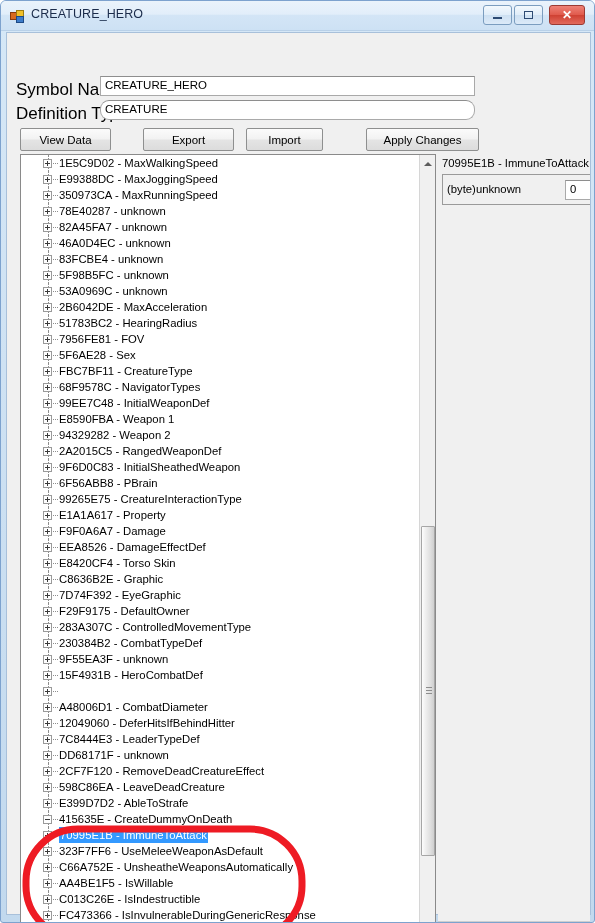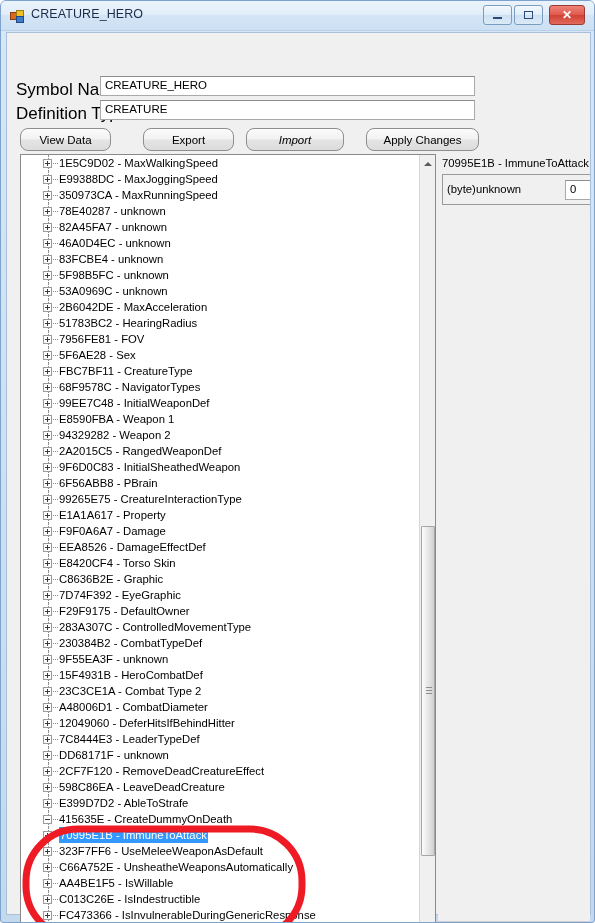--- a/index.html
+++ b/index.html
@@ -92,39 +92,39 @@
     border: 1px solid #a9a9a9;
     border-top-color: #8e8e8e;
     font-size: 11.5px;
     color: #000;
     padding: 2px 0 0 4px;
     font-family: "Liberation Sans", sans-serif;
     overflow: hidden;
     white-space: nowrap;
   }
   #tb-symbol { left: 93px; top: 43px; width: 375px; }
-  #tb-deftype { left: 93px; top: 67px; width: 375px; }
+  #tb-deftype { left: 93px; top: 67px; width: 375px; border-radius: 9px; }
 
   
   .btn {
     position: absolute;
     top: 95px;
     height: 23px;
     background: linear-gradient(to bottom,#fbfbfb 0%, #f2f2f2 48%, #e4e4e4 52%, #dcdcdc 100%);
     border: 1px solid #8e8f8f;
-    border-radius: 8px;
+    border-radius: 2px;
     font-size: 11.5px;
     color: #000;
     display: flex; align-items: center; justify-content: center;
     font-family: "Liberation Sans", sans-serif;
     cursor: default;
   }
   #btn-viewdata { left: 13px; width: 91px; }
   #btn-export { left: 110px; width: 91px; margin-left: 26px; }
-  #btn-import { left: 239px; width: 98px; font-style: italic; }
+  #btn-import { left: 239px; width: 77px; }
   #btn-apply { left: 359px; width: 113px; }
 
   
   #tree-panel {
     position: absolute;
     left: 13px; top: 121px;
     width: 416px; height: 783px;
     background: #ffffff;
     border: 1px solid #8a8a8a;
     overflow: hidden;
@@ -532,21 +532,20 @@
           <div class="tree-row">
             <div class="tree-dotline"></div>
             <div class="plusbox"></div>
             <div class="tree-stub"></div>
             <span class="tree-label">15F4931B - HeroCombatDef</span>
           </div>
           <div class="tree-row">
             <div class="tree-dotline"></div>
             <div class="plusbox"></div>
             <div class="tree-stub"></div>
-            <span class="tree-label">23C3CE1A - Combat Type 2</span>
           </div>
           <div class="tree-row">
             <div class="tree-dotline"></div>
             <div class="plusbox"></div>
             <div class="tree-stub"></div>
             <span class="tree-label">A48006D1 - CombatDiameter</span>
           </div>
           <div class="tree-row">
             <div class="tree-dotline"></div>
             <div class="plusbox"></div>

